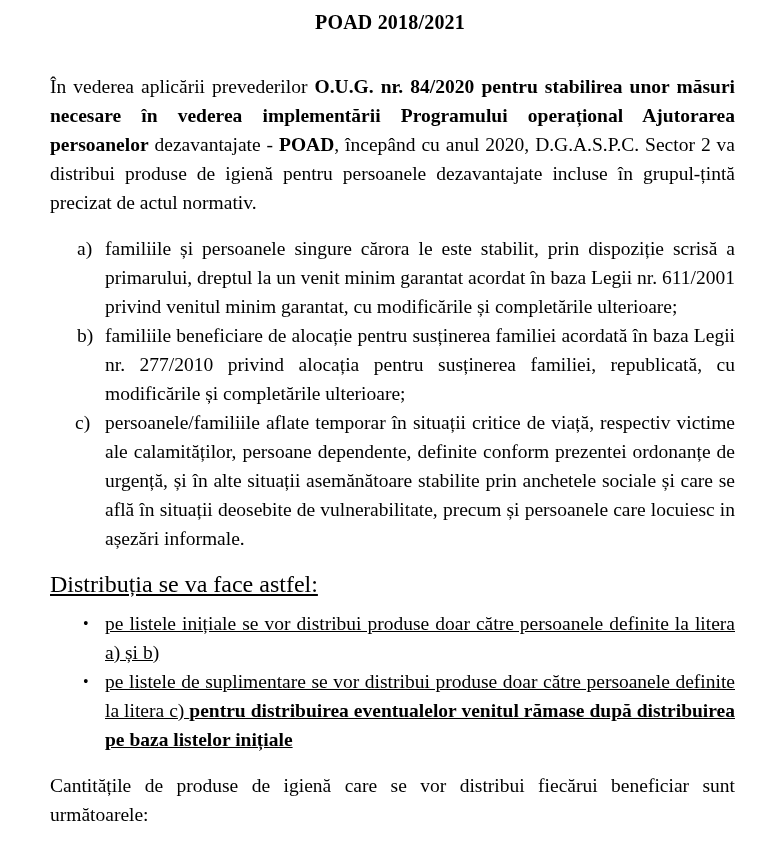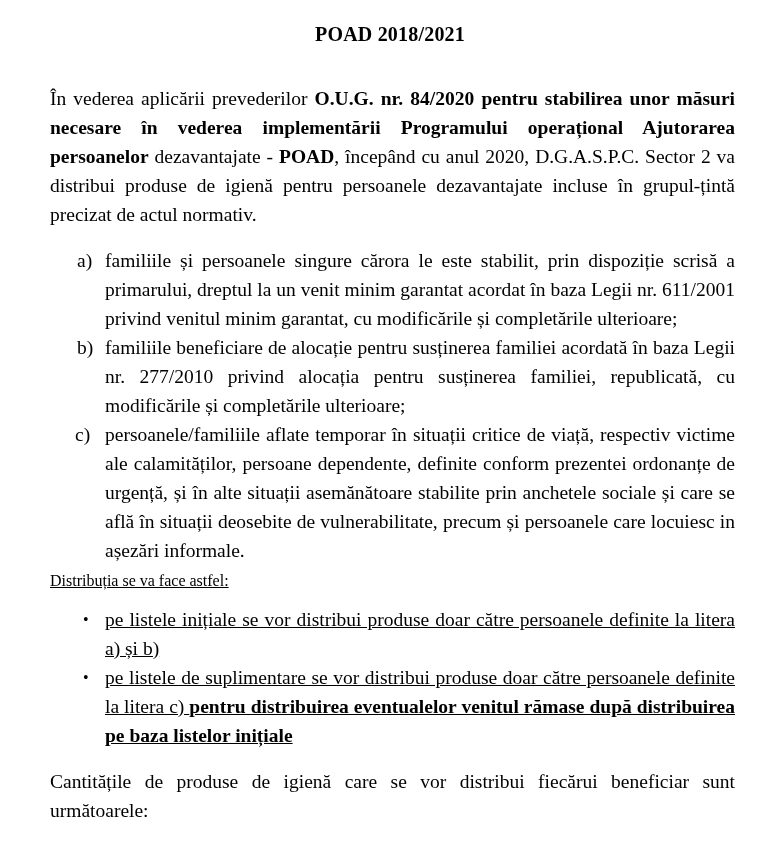--- a/index.html
+++ b/index.html
@@ -22,21 +22,21 @@
     box-sizing: border-box;
     padding: 0;
     background: #ffffff;
     overflow: hidden;
   }
   .doc-title {
     text-align: center;
     font-weight: bold;
     font-size: 20px;
     line-height: 1.0;
-    margin: 12px;
+    margin: 0;
     padding-top: 12px;
     padding-bottom: 0;
     letter-spacing: 0.2px;
   }
   .body-block {
     margin-left: 50px;
     margin-right: 45px;
     width: 685px;
   }
   p.para {
@@ -95,22 +95,22 @@
   ul.bullet-list > li .bullet {
     position: absolute;
     left: 33px;
     top: 0;
     font-size: 16px;
     line-height: 29px;
   }
   ul.bullet-list > li .li-text { text-decoration: underline; }
 
   .underline-head {
-    margin-top: 1px;
-    font-size: 16px;
+    margin-top: 17px;
+    font-size: 24px;
     line-height: 29px;
     text-decoration: underline;
     display: inline-block;
   }
 </style>
 </head>
 <body>
 
 <div class="page">
 

